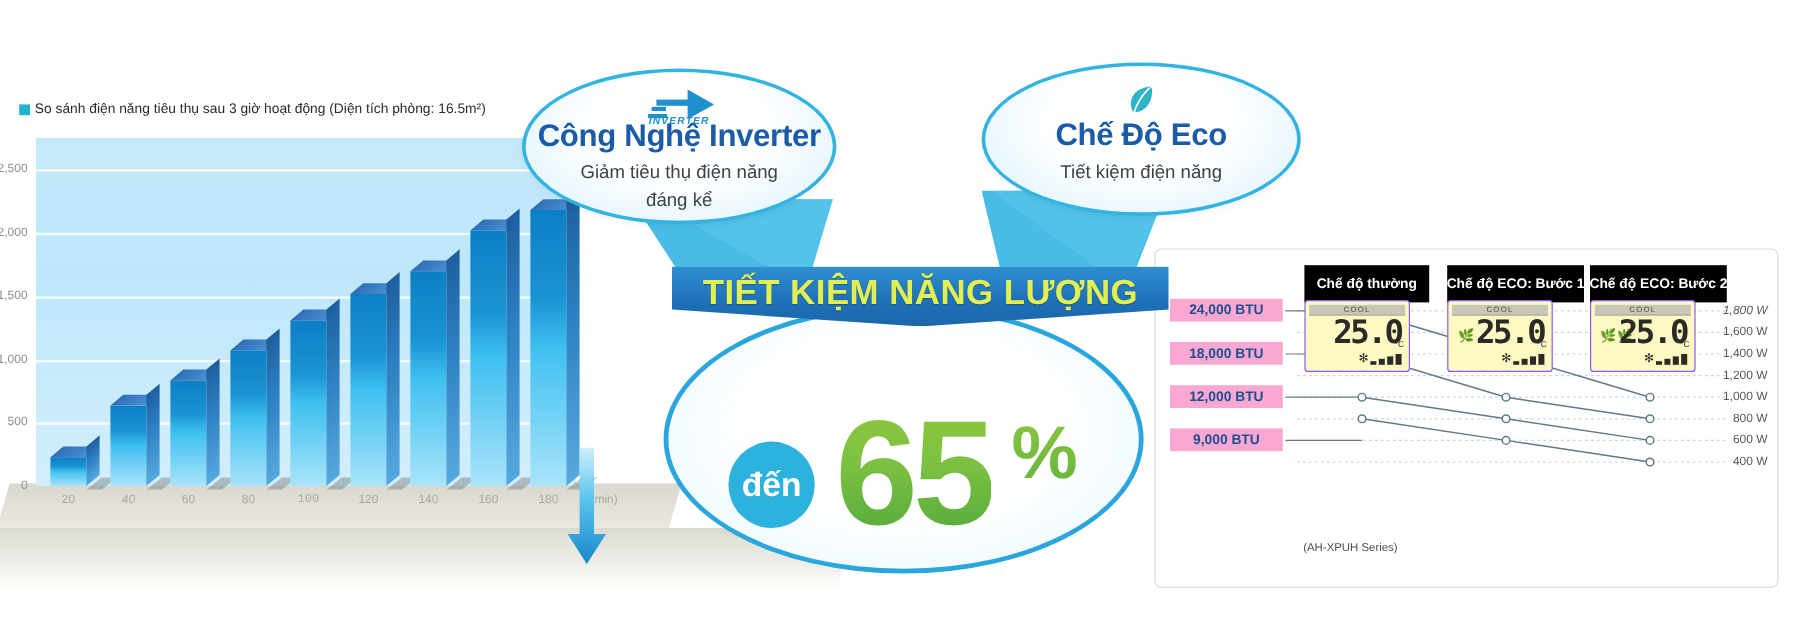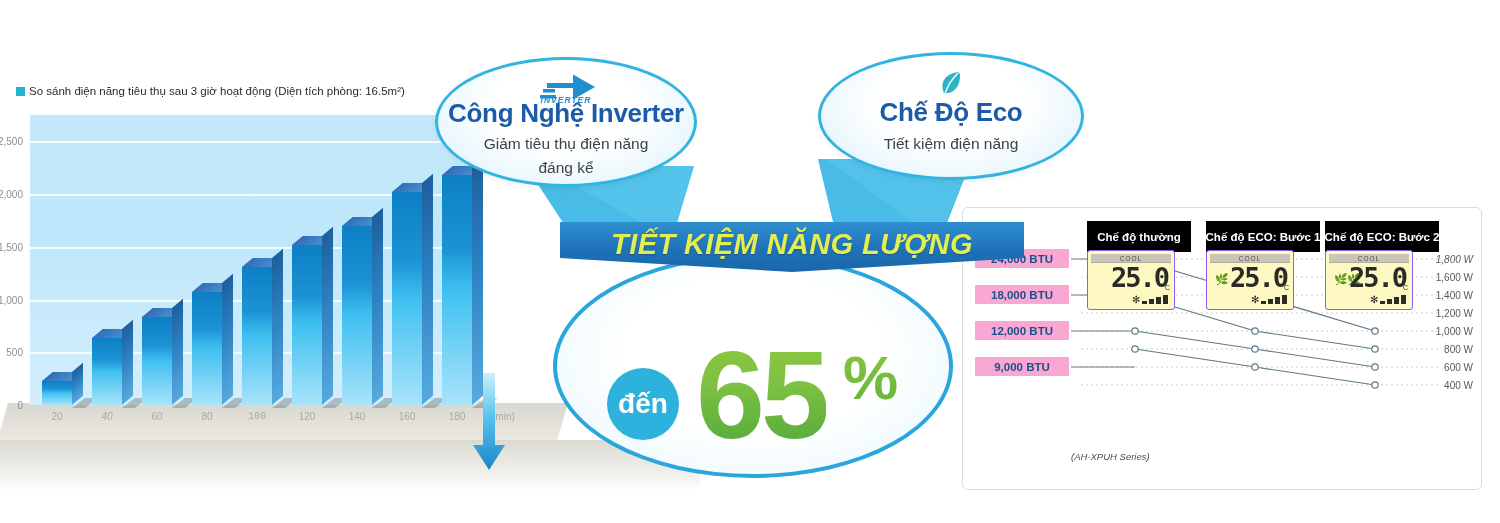--- a/index.html
+++ b/index.html
@@ -193,24 +193,24 @@
   }
   #savings-oval {
     position: absolute; left: 28px; top: 32px;
     width: 400px; height: 224px;
     border-radius: 50%;
     background: radial-gradient(ellipse at 50% 45%, #ffffff 46%, #f2fbfe 72%, #e3f5fd 100%);
     border: 4px solid #2ba6dd;
   }
   #savings-banner {
     position: absolute; left: 35px; top: 0px;
-    width: 464px; height: 50px;
+    width: 414px; height: 50px;
     background: linear-gradient(180deg,#2f8fd0 0%, #1f72b8 55%, #1a66aa 100%);
     clip-path: polygon(0 0, 100% 0, 100% 72%, 50% 100%, 0 72%);
-    display: flex; align-items: flex-start; justify-content: center; font-style: italic;
+    display: flex; align-items: flex-start; justify-content: center;
   }
   #savings-banner-text {
     color: #e2ee52; font-size: 29px; font-weight: bold;
     letter-spacing: .4px; margin-top: 6px;
     text-shadow: 0 1px 1px rgba(0,0,0,.25);
     white-space: nowrap;
   }
   #savings-row {
     position: absolute; left: 0; top: 108px;
     width: 455px; height: 130px;
@@ -289,22 +289,22 @@
     background: #f9a8d4; color: #1d4f8b;
     font-size: 11.5px; font-weight: bold;
     display: flex; align-items: center; justify-content: center;
     white-space: nowrap;
   }
   .w-tick {
     position: absolute; right: 8px; transform: translateY(-50%);
     font-size: 10px; color: #55595c; white-space: nowrap;
   }
   #eco-series-note {
-    position: absolute; left: 108px; top: 243px;
-    font-size: 9.5px; font-style: italic; color: #4e4e4e;
+    position: absolute; left: 123px; top: 243px;
+    font-size: 9.5px; color: #4e4e4e;
   }
   #eco-svg { position: absolute; left: 0; top: 0; }
 </style>
 </head>
 <body>
 
 <div id="canvas">
 
 
   <div id="chart-panel">

